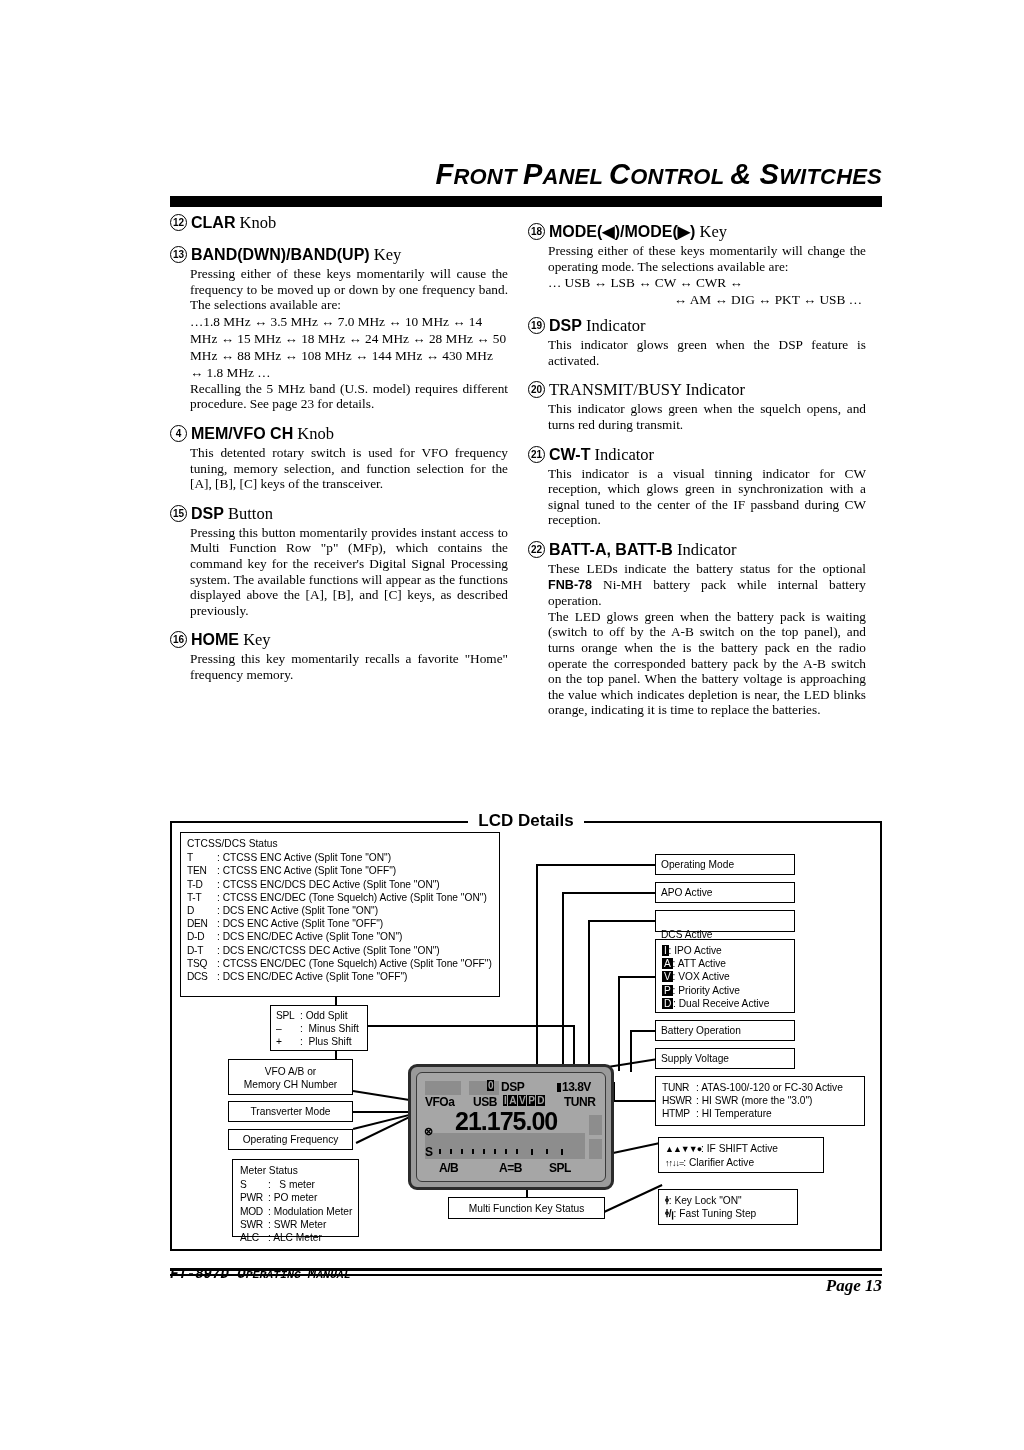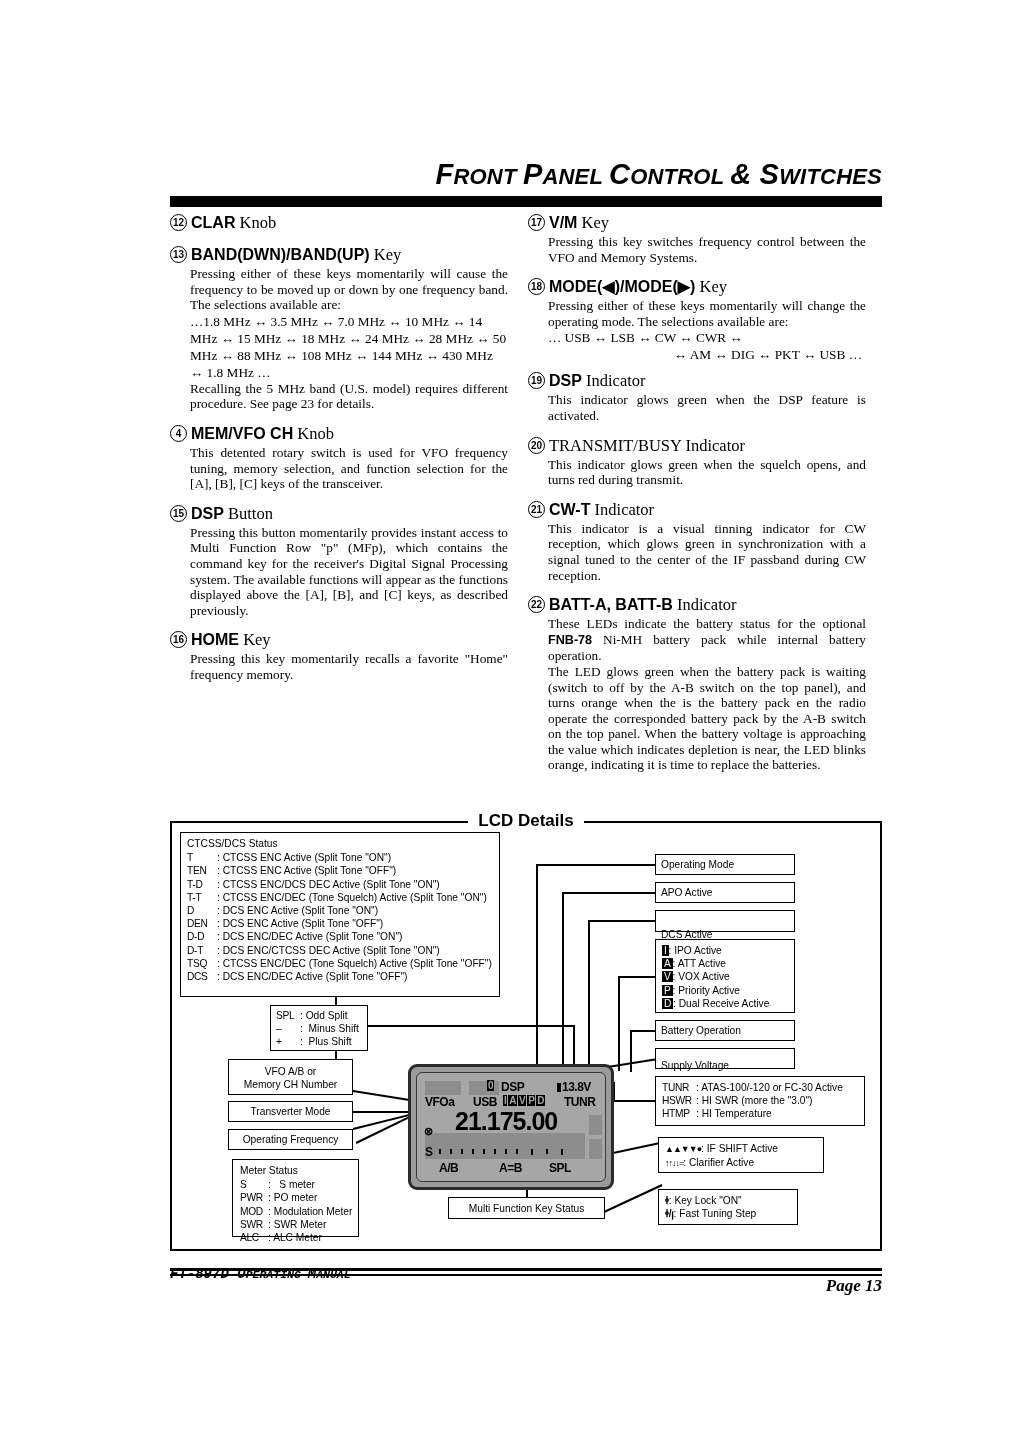--- a/index.html
+++ b/index.html
@@ -199,26 +199,20 @@
     <div class="entry">
       <div class="entry-head">
         <span class="num">16</span><span class="hd-b">HOME</span><span class="hd-r"> Key</span>
       </div>
       <div class="body">Pressing this key momentarily recalls a favorite "Home" frequency memory.</div>
     </div>
   </div>
 
   <div class="col right">
 
-    <div class="entry">
-      <div class="entry-head">
-        <span class="num">17</span><span class="hd-b">V/M</span><span class="hd-r"> Key</span>
-      </div>
-      <div class="body">Pressing this key switches frequency control between the VFO and Memory Systems.</div>
-    </div>
     <div class="gap"></div>
 
     <div class="entry">
       <div class="entry-head">
         <span class="num">18</span><span class="hd-b">MODE(◀)/MODE(▶)</span><span class="hd-r"> Key</span>
       </div>
       <div class="body">Pressing either of these keys momentarily will change the operating mode. The selections available are:</div>
       <div class="chain">… USB ↔ LSB ↔ CW ↔ CWR ↔</div>
       <div class="chain indent">↔ AM ↔ DIG ↔ PKT ↔ USB …</div>
     </div>
@@ -372,21 +366,21 @@
     <div class="box" style="left:485px;top:127px;width:140px;height:74px;padding:4px 6px;">
       <div class="row"><span class="mono" style="background:#000;color:#fff;padding:0 2px;">I</span><span>:</span> <span>IPO Active</span></div>
       <div class="row"><span class="mono" style="background:#000;color:#fff;padding:0 2px;">A</span><span>:</span> <span>ATT Active</span></div>
       <div class="row"><span class="mono" style="background:#000;color:#fff;padding:0 2px;">V</span><span>:</span> <span>VOX Active</span></div>
       <div class="row"><span class="mono" style="background:#000;color:#fff;padding:0 2px;">P</span><span>:</span> <span>Priority Active</span></div>
       <div class="row"><span class="mono" style="background:#000;color:#fff;padding:0 2px;">D</span><span>:</span> <span>Dual Receive Active</span></div>
     </div>
     <div class="box" style="left:485px;top:208px;width:140px;height:21px;padding-top:3px;">
       <div class="row">Battery Operation</div>
     </div>
-    <div class="box" style="left:485px;top:236px;width:140px;height:21px;padding-top:10px;">
+    <div class="box" style="left:485px;top:236px;width:140px;height:21px;padding-top:3px;">
       <div class="row">Supply Voltage</div>
     </div>
     <div class="box" style="left:485px;top:264px;width:210px;height:50px;padding:4px 6px;">
       <div class="row"><span class="mono lbl" style="width:34px">TUNR</span><span>:</span> <span>ATAS-100/-120 or FC-30 Active</span></div>
       <div class="row"><span class="mono lbl" style="width:34px">HSWR</span><span>:</span> <span>HI SWR (more the "3.0")</span></div>
       <div class="row"><span class="mono lbl" style="width:34px">HTMP</span><span>:</span> <span>HI Temperature</span></div>
     </div>
     <div class="box" style="left:488px;top:325px;width:166px;height:36px;padding:4px 6px;">
       <div class="row"><span class="mono" style="font-size:9px;letter-spacing:-1px;">▲▲▼▼●</span><span>:</span> <span>IF SHIFT Active</span></div>
       <div class="row"><span class="mono" style="font-size:9px;letter-spacing:-1px;">↑↑↓↓=</span><span>:</span> <span>Clarifier Active</span></div>

